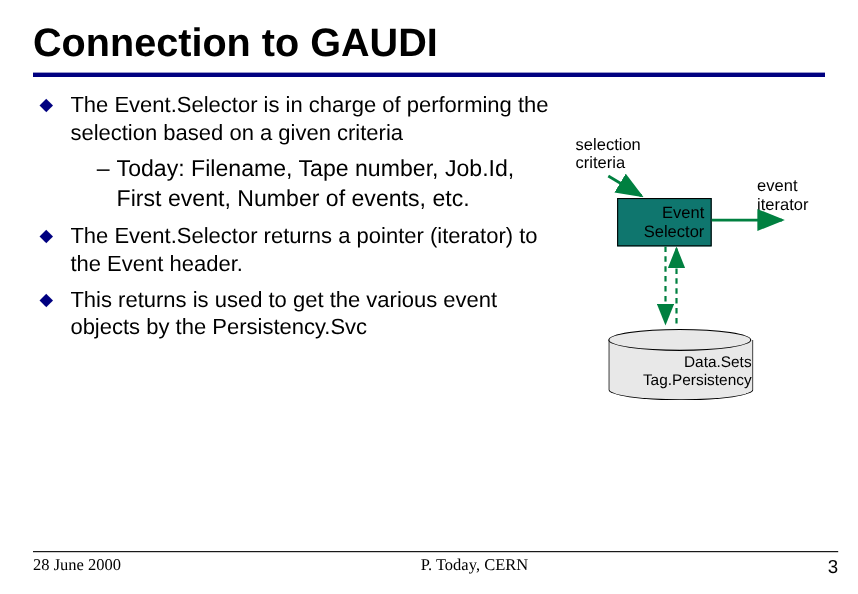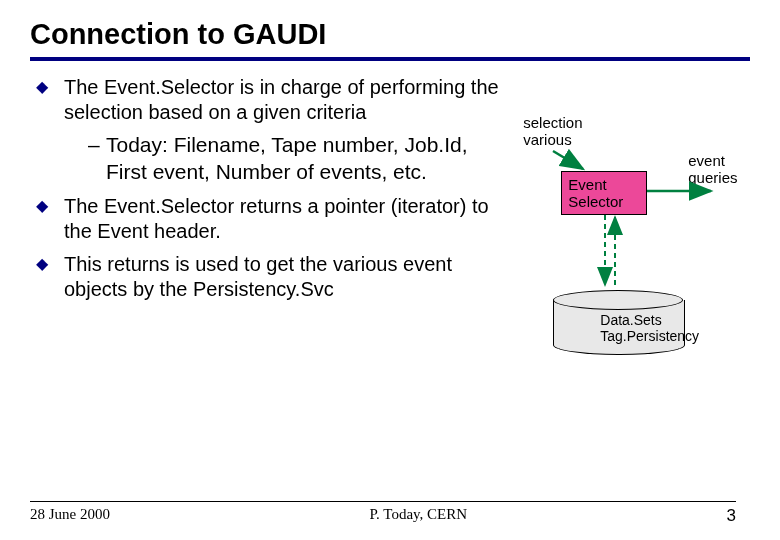--- a/index.html
+++ b/index.html
@@ -13,21 +13,21 @@
     overflow: hidden;
   }
   .slide {
     position: relative;
     width: 780px;
     height: 540px;
     box-sizing: border-box;
     padding: 18px 30px 0 30px;
   }
   .title {
-    font-size: 29px;
+    font-size: 36px;
     font-weight: bold;
     margin: 0 0 6px 0;
   }
   .title-rule {
     border: none;
     border-top: 4px solid #000080;
     margin: 0 0 14px 0;
   }
   .content {
     display: flex;
@@ -86,22 +86,22 @@
   }
   .d-label {
     position: absolute;
     line-height: 1.1;
   }
   .sel-criteria { left: 10px; top: 0; width: 80px; }
   .ev-iter { left: 175px; top: 38px; width: 70px; }
   .box {
     position: absolute;
     border: 1.5px solid #000;
-    background: #ec4899;
-    text-align: left;
+    background: #0f766e;
+    text-align: right;
     padding: 4px 6px;
     box-sizing: border-box;
   }
   .ev-sel-box {
     left: 48px; top: 56px;
     width: 86px;
   }
   .cylinder {
     position: absolute;
     left: 40px; top: 175px;
@@ -123,34 +123,33 @@
     width: 130px; height: 20px;
     background: #e8e8e8;
     border: 1.5px solid #000;
     border-radius: 50%;
     box-sizing: border-box;
   }
   .cyl-label {
     position: absolute;
     left: 0; top: 22px;
     width: 130px;
-    text-align: left;
+    text-align: right;
     font-size: 14px;
     line-height: 1.15;
-    padding-left: 47px;
   }
   svg.arrows {
     position: absolute;
     left: 0; top: 0;
     width: 240px; height: 260px;
     pointer-events: none;
   }
   .footer {
     position: absolute;
-    left: 30px; right: 44px; bottom: 14px;
+    left: 30px; right: 18px; bottom: 14px;
   }
   .footer-rule {
     border: none;
     border-top: 1.5px solid #000;
     margin: 0 0 4px 0;
   }
   .footer-row {
     display: flex;
     justify-content: space-between;
     font-family: "Times New Roman", Times, serif;
@@ -177,22 +176,22 @@
           <ul class="subbullets">
             <li>Today: Filename, Tape number, Job.Id, First event, Number of events, etc.</li>
           </ul>
         </li>
         <li>The Event.Selector returns a pointer (iterator) to the Event header.</li>
         <li>This returns is used to get the various event objects by the Persistency.Svc</li>
       </ul>
     </div>
 
     <div class="diagram">
-      <div class="d-label sel-criteria">selection various</div>
-      <div class="d-label ev-iter">event queries</div>
+      <div class="d-label sel-criteria">selection criteria</div>
+      <div class="d-label ev-iter">event iterator</div>
       <div class="box ev-sel-box">Event Selector</div>
 
       <div class="cylinder">
         <div class="cyl-body"></div>
         <div class="cyl-top"></div>
         <div class="cyl-label">
           <span>Data.Sets</span><br>
           <span>Tag.Persistency</span>
         </div>
       </div>

